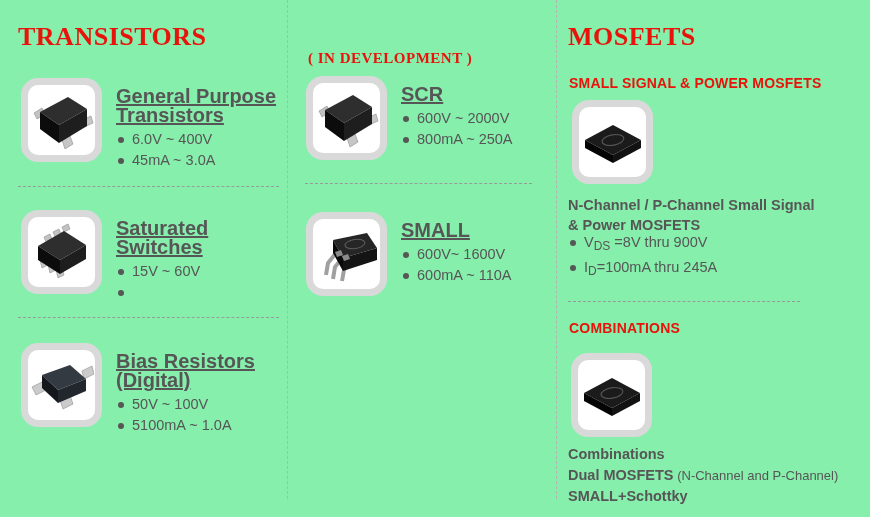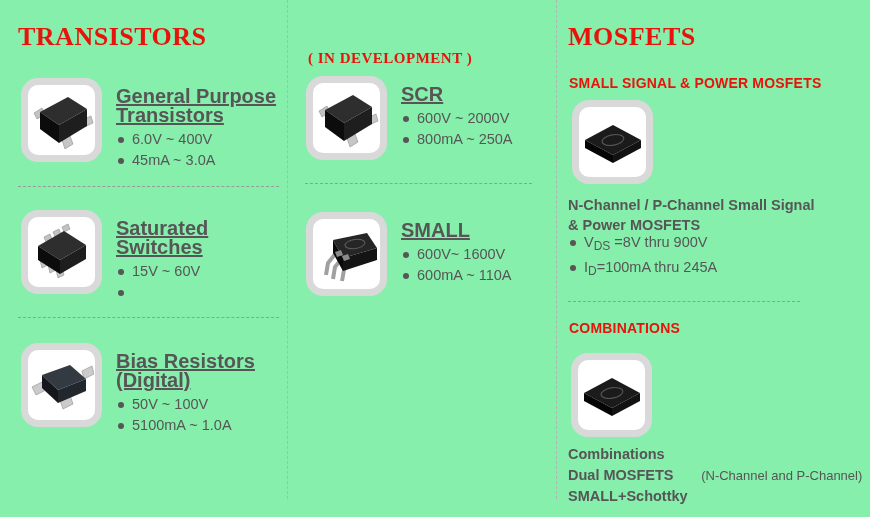--- a/index.html
+++ b/index.html
@@ -37,21 +37,21 @@
   .item-title {
     font-weight:bold; font-size:20px; line-height:19px; color:#565656;text-decoration:underline;
   }
   .spec-list { margin-top:4px; }
   .spec { display:flex; align-items:flex-start; font-size:14.5px; line-height:21px; color:#565656; }
   .dot { flex:0 0 auto; width:6px; height:6px; border-radius:50%; background:#565656; margin:8px 8px 0 2px; }
   .hdash { position:absolute; height:0; border-top:1px dashed #9a9a9a; }
   sub.vsub { font-size:12px; vertical-align:-3px;text-align:center; }
   .mos-title { position:absolute; font-weight:bold; font-size:14.5px; line-height:20px; color:#565656; white-space:nowrap; }
   .combo-line { font-size:14.5px; line-height:21px; color:#565656; font-weight:bold; white-space:nowrap; }
-  .combo-normal { font-weight:normal; font-size:13px;margin-left:24px; }
+  .combo-normal { font-weight:normal; font-size:13px; }
   svg { display:block; }
 </style>
 </head>
 <body>
 
 <div class="page">
 
   <div class="vsep" style="left:287px"></div>
   <div class="vsep" style="left:556px"></div>
 

